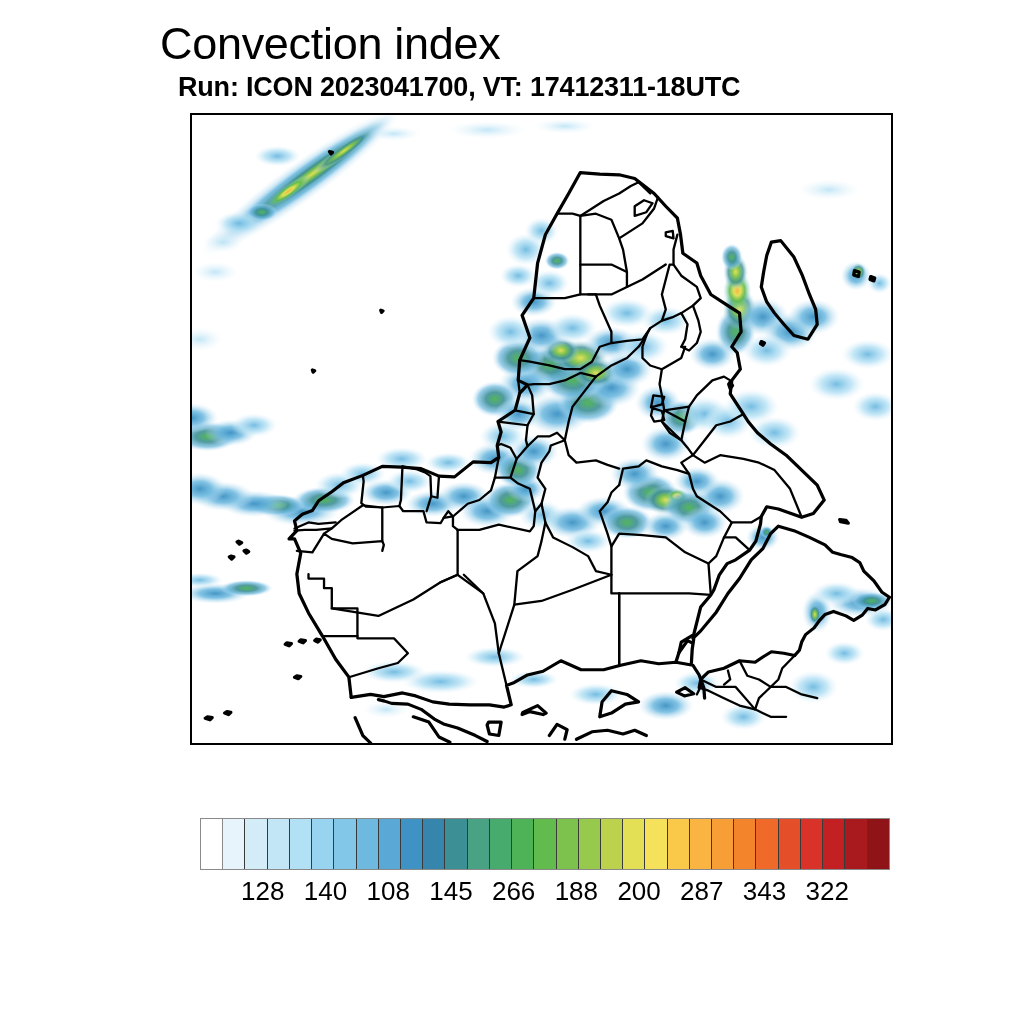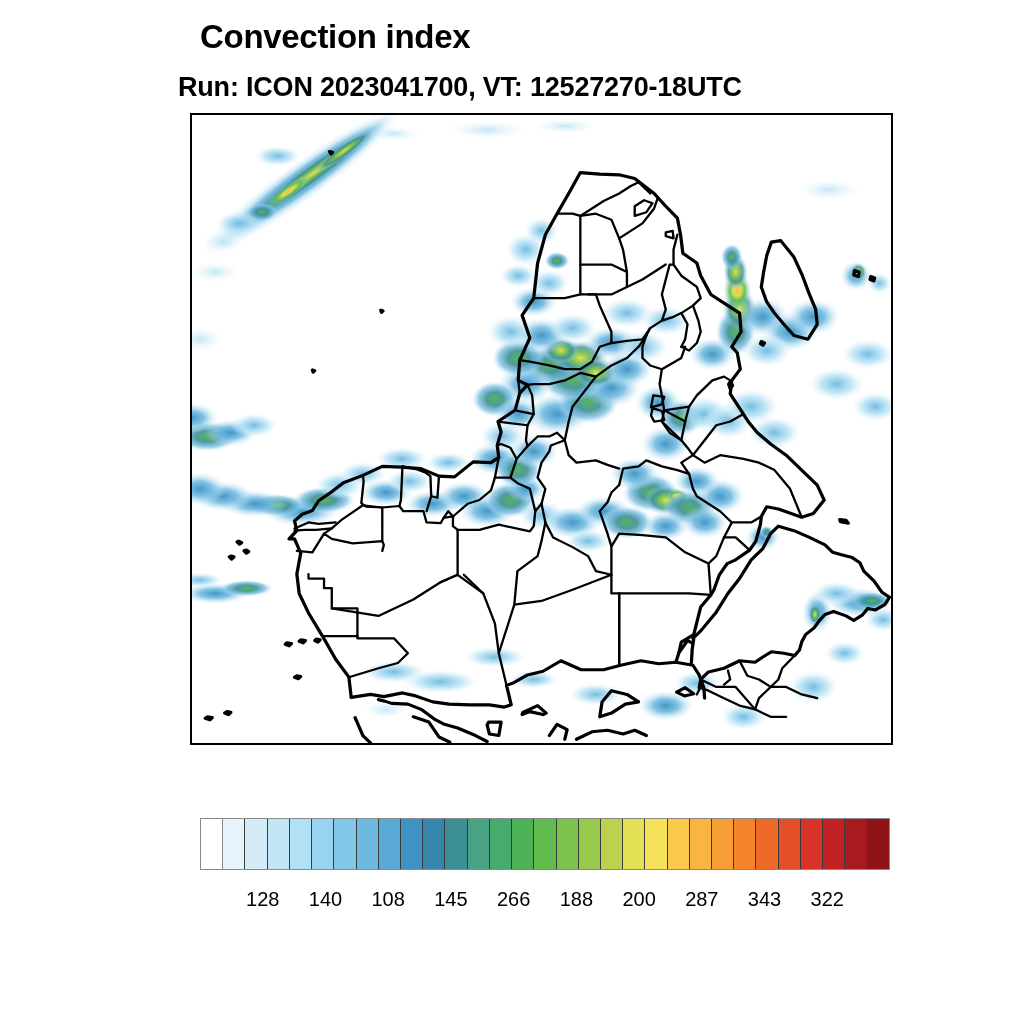--- a/index.html
+++ b/index.html
@@ -1,21 +1,21 @@
 <!DOCTYPE html>
 <html><head>
 <meta charset="utf-8">
 <style>
   html,body{margin:0;padding:0;background:#ffffff;}
   body{width:1024px;height:1024px;position:relative;overflow:hidden;
        font-family:"Liberation Sans",sans-serif;color:#000;}
 
   
-  #title{position:absolute;left:160px;top:18px;font-size:33px;font-weight:bold;
-         letter-spacing:-0.3px;white-space:nowrap;margin-left:40px;}
+  #title{position:absolute;left:160px;top:18px;font-size:45px;font-weight:normal;
+         letter-spacing:-0.3px;white-space:nowrap;}
   #subtitle{position:absolute;left:178px;top:72px;font-size:27px;font-weight:bold;
             letter-spacing:-0.2px;white-space:nowrap;}
 
   
   #plot{position:absolute;left:190px;top:113px;width:703px;height:632px;
         border:2px solid #000;box-sizing:border-box;background:#fff;overflow:hidden;}
   #mapclip{position:absolute;inset:0;overflow:hidden;}
   #mapsvg{position:absolute;left:0;top:0;width:100%;height:100%;display:block;}
 
   
@@ -30,28 +30,28 @@
   .tk-t.minor{top:-9px;width:2px;height:9px;}
 
   
   #cbar-wrap{position:absolute;left:200px;top:818px;width:690px;height:52px;}
   #cbar{position:absolute;inset:0;display:flex;border:1px solid #8a8a8a;
         box-sizing:border-box;background:#fff;}
   #cbar .cell{flex:1 1 0;height:100%;border-right:1px solid #3a3a3a;box-sizing:border-box;}
   #cbar .cell:last-child{border-right:none;}
   #cbar .cell.first{border-right:1px solid #8a8a8a;}
   #cbar-labels{position:absolute;left:0;top:876px;width:1024px;height:34px;}
-  .cblab{position:absolute;font-size:20px;transform:translateX(-50%);
-         white-space:nowrap;top:12px;}
+  .cblab{position:absolute;font-size:26px;transform:translateX(-50%);
+         white-space:nowrap;top:0;}
 </style>
 </head>
 <body>
 
 <div id="title">Convection index</div>
-<div id="subtitle">Run: ICON 2023041700,  VT: 12527270-18UTC</div>
+<div id="subtitle">Run: ICON 2023041700,  VT: 17412311-18UTC</div>
 
 <div id="plot">
   <div id="mapclip">
     <svg id="mapsvg" viewBox="-30 -42 90 84" preserveAspectRatio="none">
       <defs>
 
         <radialGradient id="gW">
             <stop offset="0%" stop-color="#6db9e0" stop-opacity=".95"></stop>
             <stop offset="55%" stop-color="#b2e0f4" stop-opacity=".75"></stop>
             <stop offset="100%" stop-color="#e8f4fb" stop-opacity="0"></stop>

